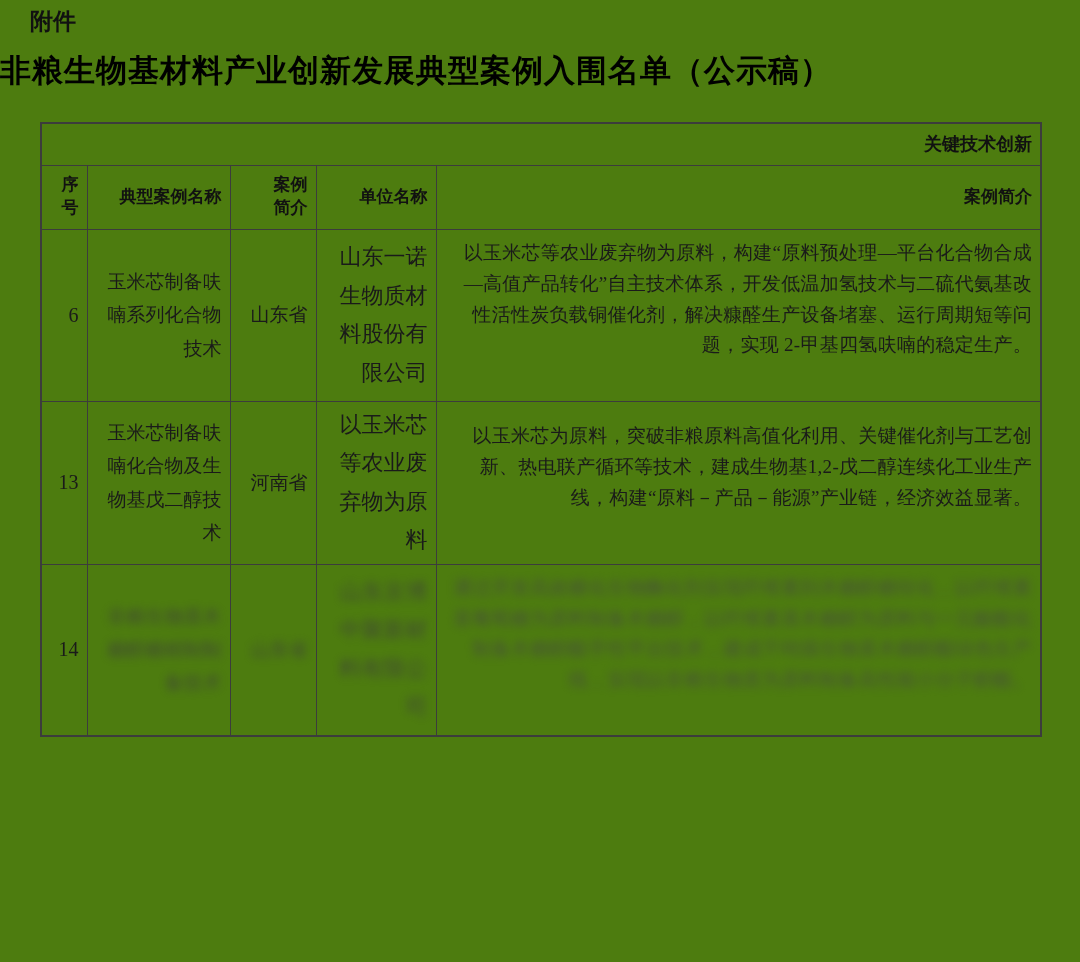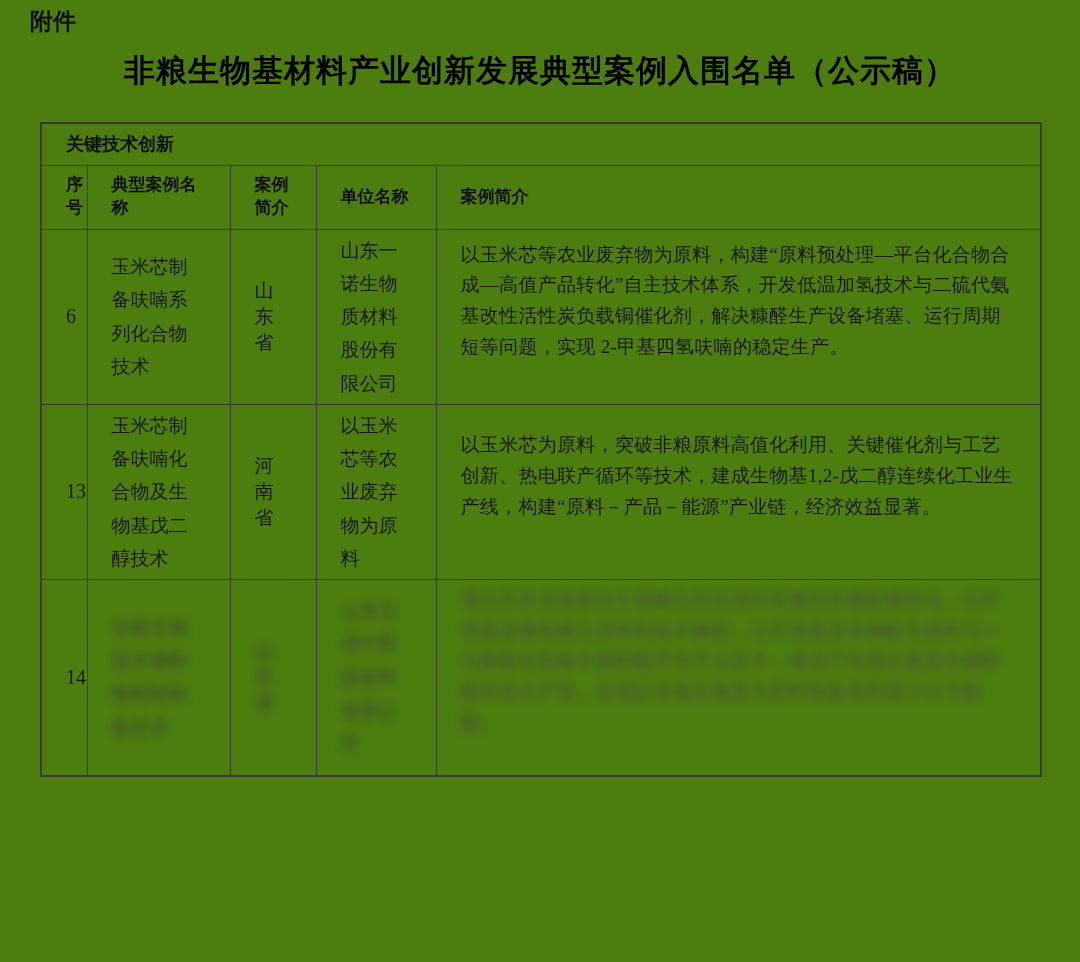--- a/index.html
+++ b/index.html
@@ -6,59 +6,59 @@
   .page{
     position:relative;width:1080px;height:962px;background:#4d7c0f;
     font-family:"Liberation Serif","DejaVu Serif",serif;color:#1a1a1a;overflow:hidden;
   }
   .attachment{
     position:absolute;left:30px;top:6px;
     font-family:"Liberation Sans","DejaVu Sans",sans-serif;
     font-weight:bold;font-size:23px;color:#111;
   }
   .doc-title{
-    position:absolute;left:0;top:50px;width:100%;text-align:center;
+    position:absolute;left:0;top:50px;width:100%;text-align:left;
     font-weight:bold;font-size:31px;letter-spacing:1px;color:#000;
     font-family:"Liberation Serif","DejaVu Serif",serif;
   }
   table.main{
     position:absolute;left:40px;top:122px;width:1000px;
     border-collapse:collapse;table-layout:fixed;
   }
   table.main td,table.main th{
-    border:1.5px solid #3c3c3c;vertical-align:middle;text-align:left;
-    padding:4px 24px;box-sizing:border-box;
+    border:1.5px solid #3c3c3c;vertical-align:middle;text-align:right;
+    padding:4px 8px;box-sizing:border-box;
   }
   table.main{border:2px solid #3c3c3c;}
   tr.seam td{border-top-width:3px;border-top-color:#4a4a4a;}
   .section-header{
     height:42px;font-family:"Liberation Sans","DejaVu Sans",sans-serif;
     font-weight:bold;font-size:18px;color:#111;
   }
   .col-head{
     height:64px;font-family:"Liberation Sans","DejaVu Sans",sans-serif;
     font-weight:bold;font-size:17px;line-height:1.35;color:#111;
   }
   .v2{display:inline-block;width:1.25em;}
   .v4{display:inline-block;width:2.5em;}
   .serial{font-size:20px;}
   .case-name{font-size:19px;line-height:1.75;padding:6px 8px;}
   .region{font-size:19px;}
-  .org{font-size:19px;line-height:1.75;padding:6px 7px;}
+  .org{font-size:22px;line-height:1.75;padding:6px 7px;}
   .desc{
     text-align:justify;font-size:19px;line-height:1.62;
     padding:10px 13px 10px 14px;letter-spacing:0.3px;
   }
   .desc:after{content:"";display:inline-block;width:100%;}
   .blur{filter:blur(4px);color:#3d3d3d;opacity:0.8;}
   .blur-soft{filter:blur(4.5px);color:#454545;opacity:0.75;}
   .r6  td{height:172px;}
   .r12 td{height:182px;}
   .r13 td{height:163px;}
-  .r14 td{height:196px;}
+  .r14 td{height:172px;}
 </style>
 </head>
 <body>
 
 <div class="page">
 
   <div class="attachment">附件</div>
 
   <div class="doc-title">非粮生物基材料产业创新发展典型案例入围名单（公示稿）</div>
 

